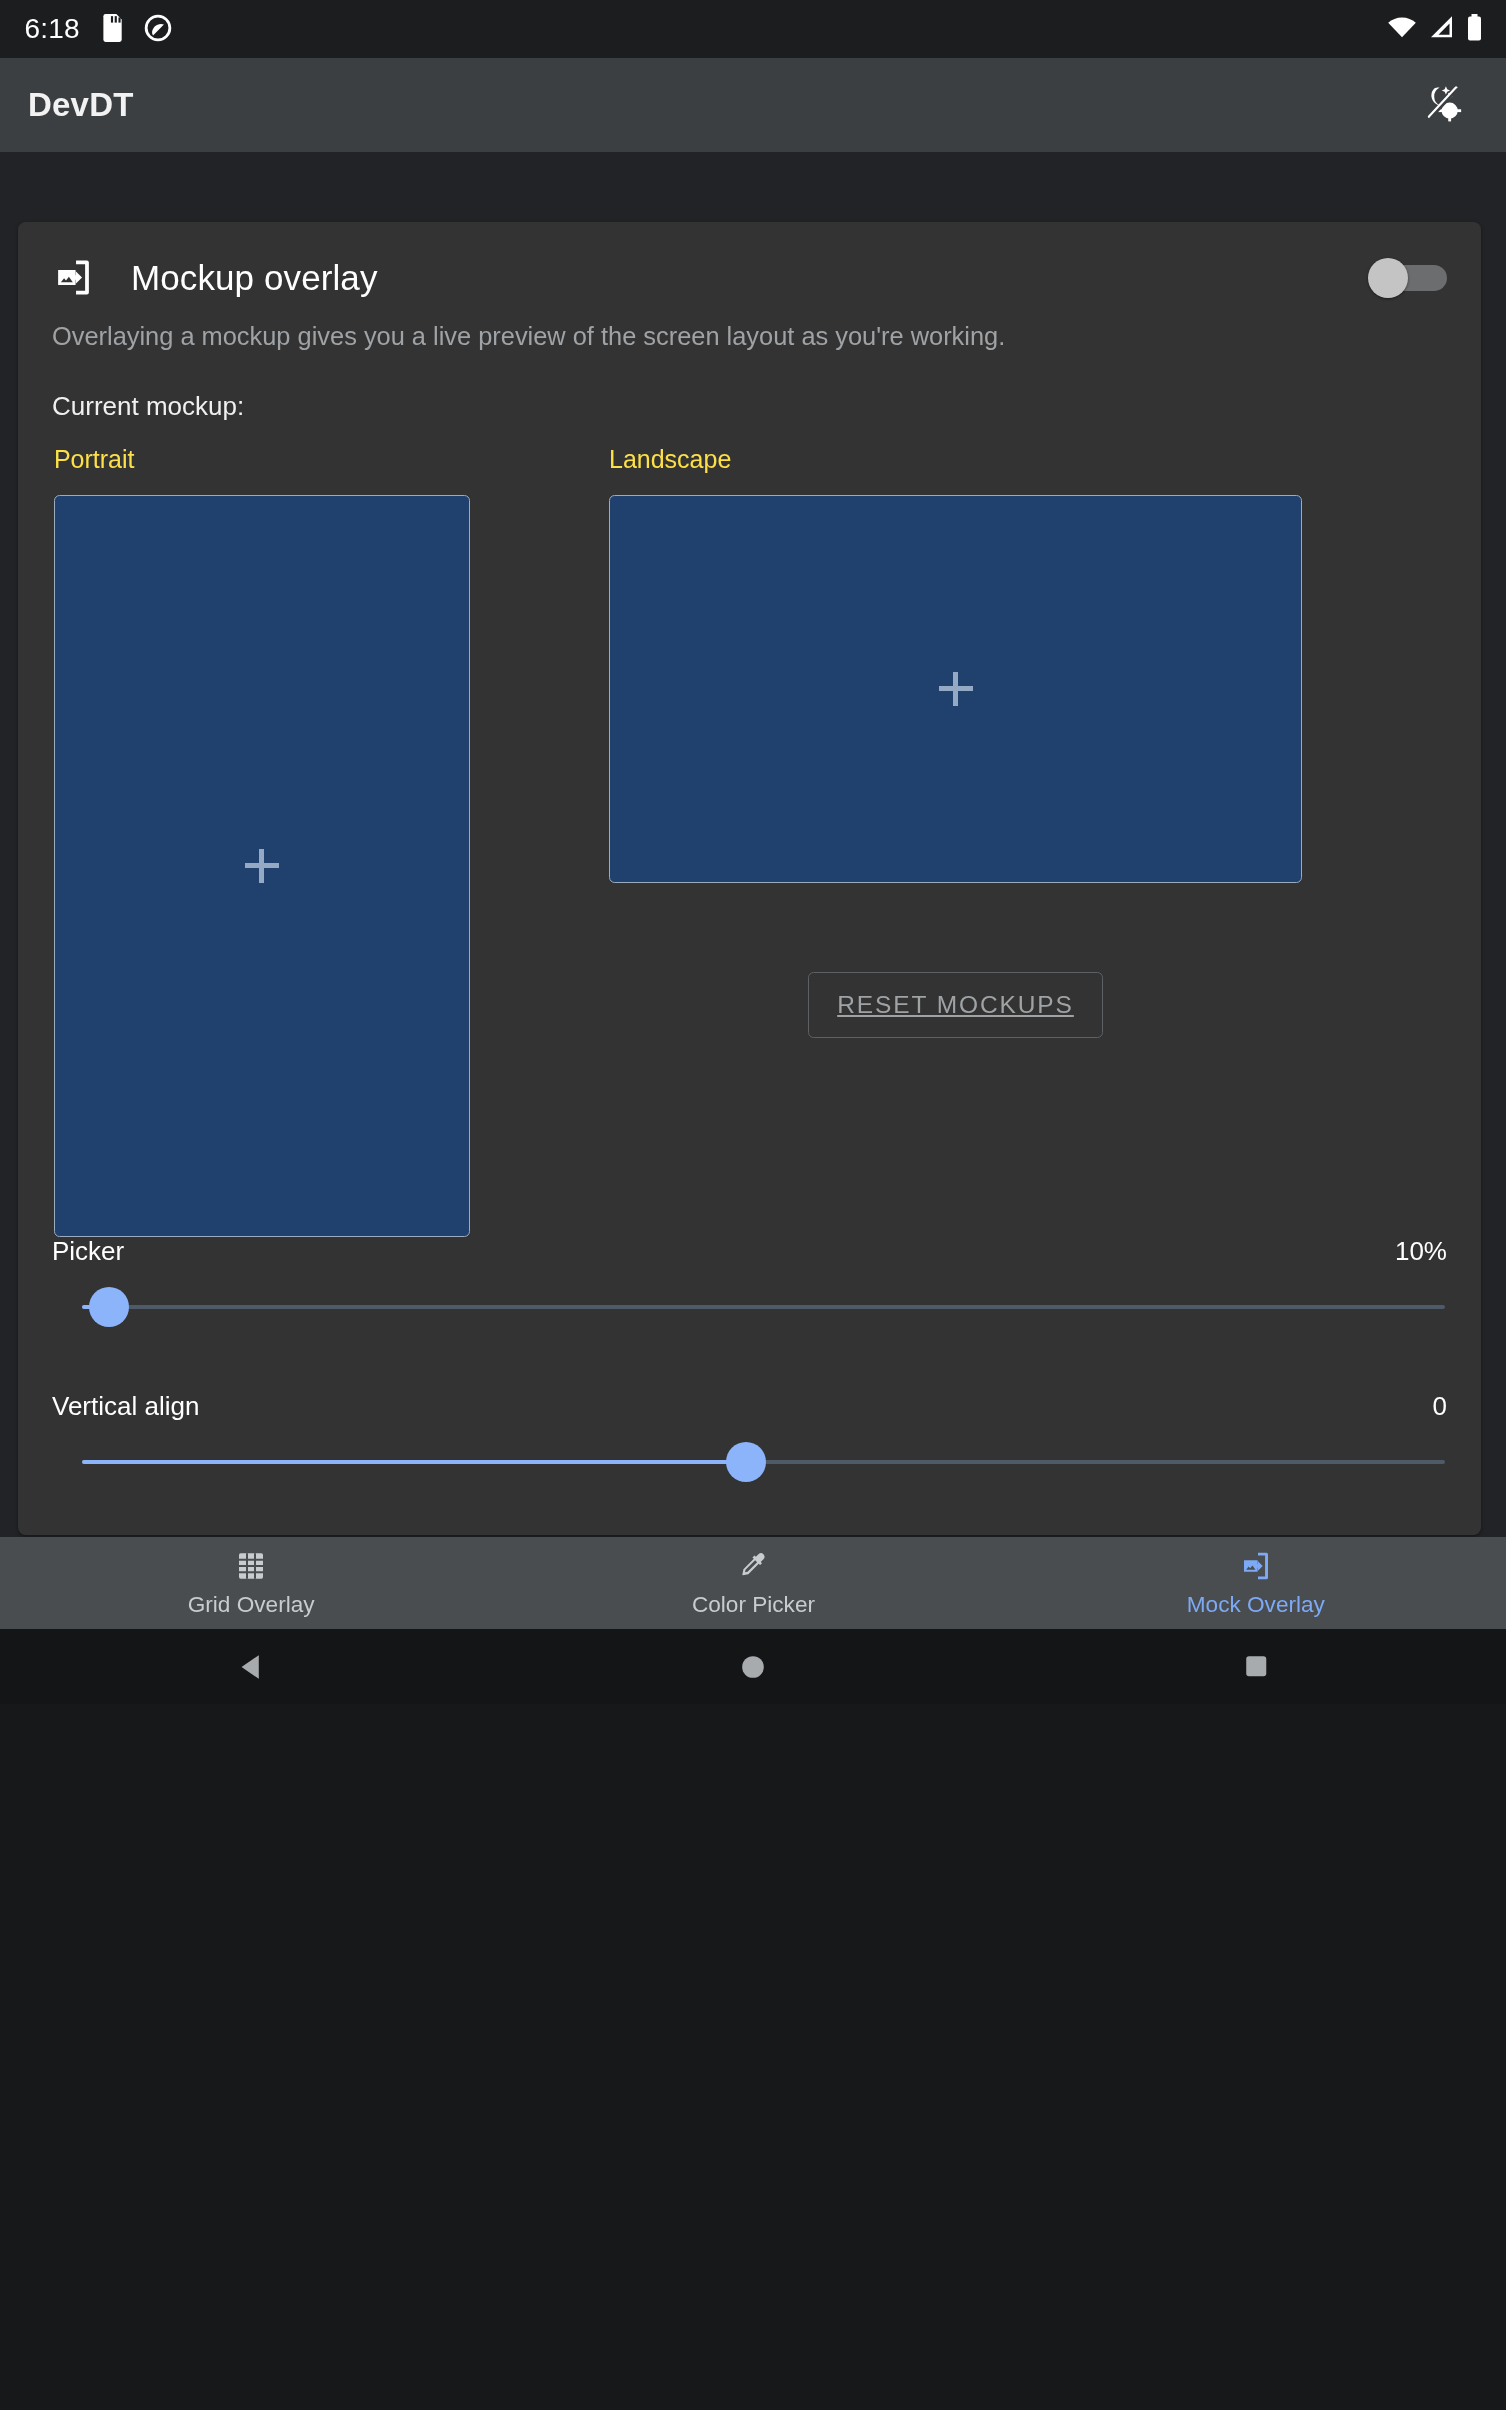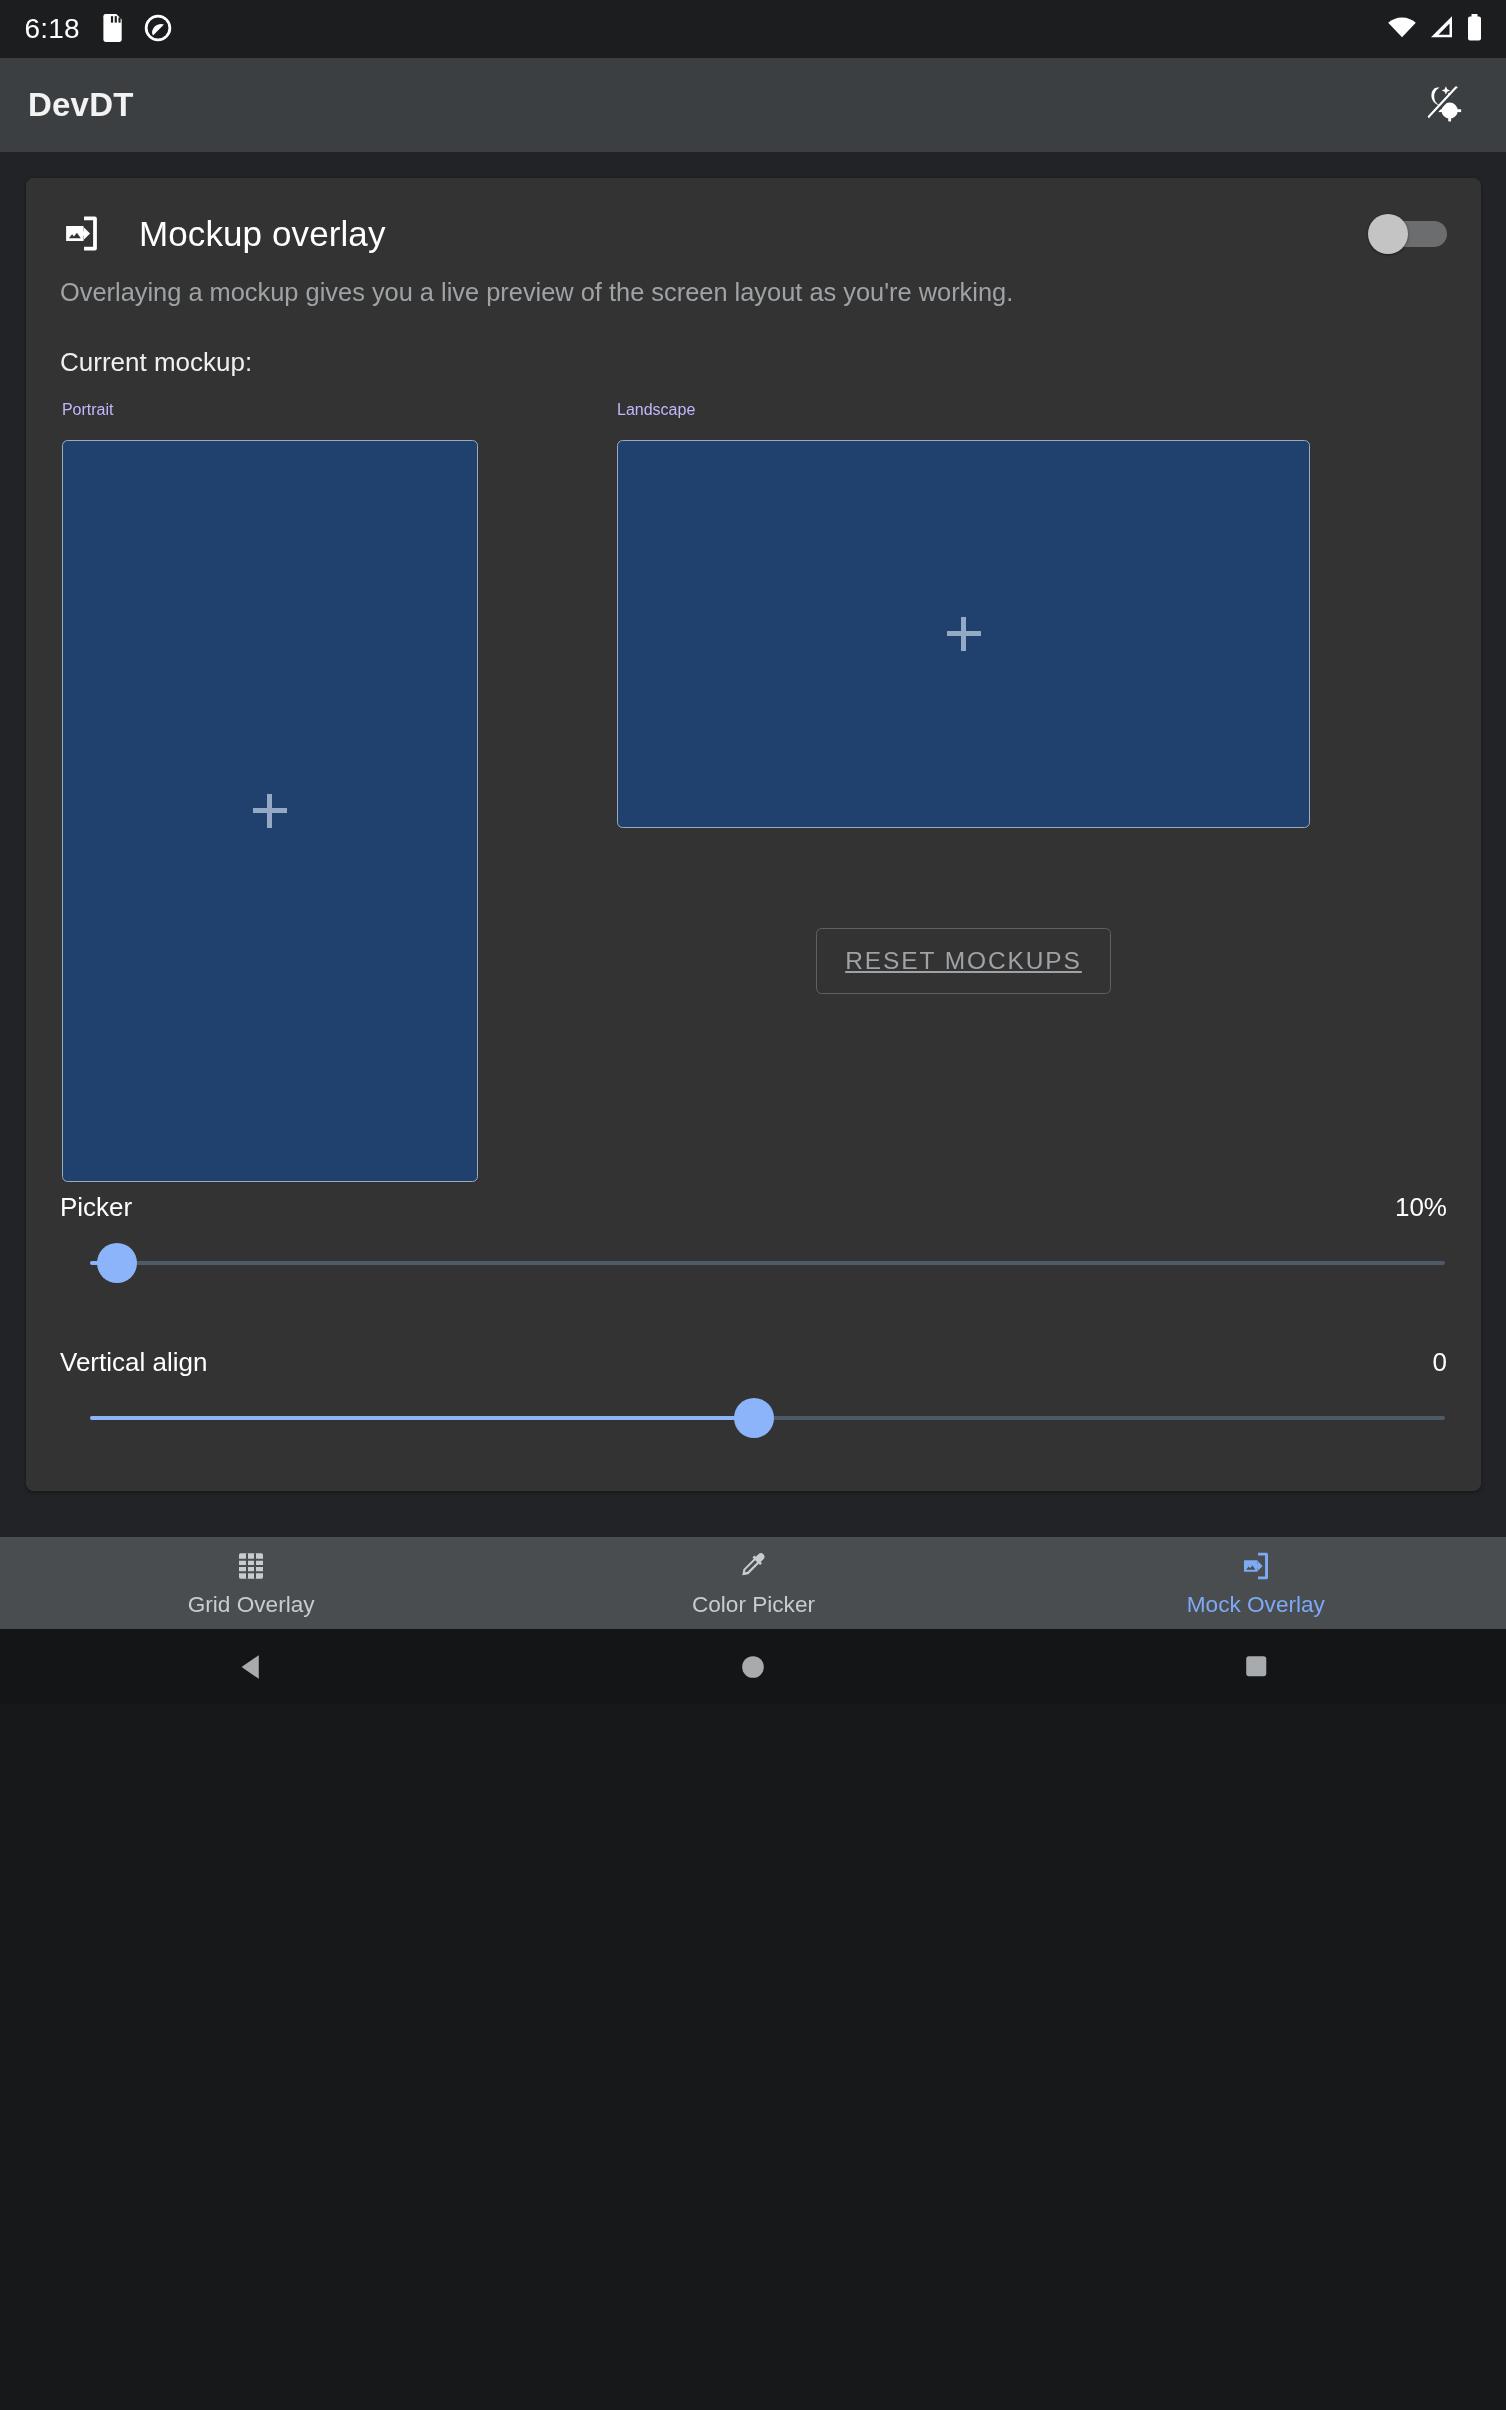--- a/index.html
+++ b/index.html
@@ -66,22 +66,23 @@
     border-radius: 50%;
     background: transparent;
     border: none;
     cursor: pointer;
   }
 
   
   .content {
     flex: 1 1 auto;
     background: #212326;
-    padding: 26px 26px 0 26px;
+    padding: 26px 26px 0 18px;
     overflow: hidden;
+    margin-top: 44px;
   }
 
   .card {
     background: #333333;
     border-radius: 7.5px;
     padding: 34px 34px 43px 34px;
     box-shadow: 0 1.9px 3.8px rgba(0,0,0,0.35);
   }
 
   .card-header {
@@ -139,22 +140,22 @@
     margin-top: 38px;
   }
 
   
   .mockups {
     margin-top: 22.6px;
     position: relative;
     height: 786px;
   }
   .orient-label {
-    color: #c4b5fd;
-    font-size: 16px;
+    color: #fde047;
+    font-size: 25px;
   }
 
   .portrait-col {
     position: absolute;
     left: 1.9px;
     top: 0;
     width: 416px;
   }
   .landscape-col {
     position: absolute;

